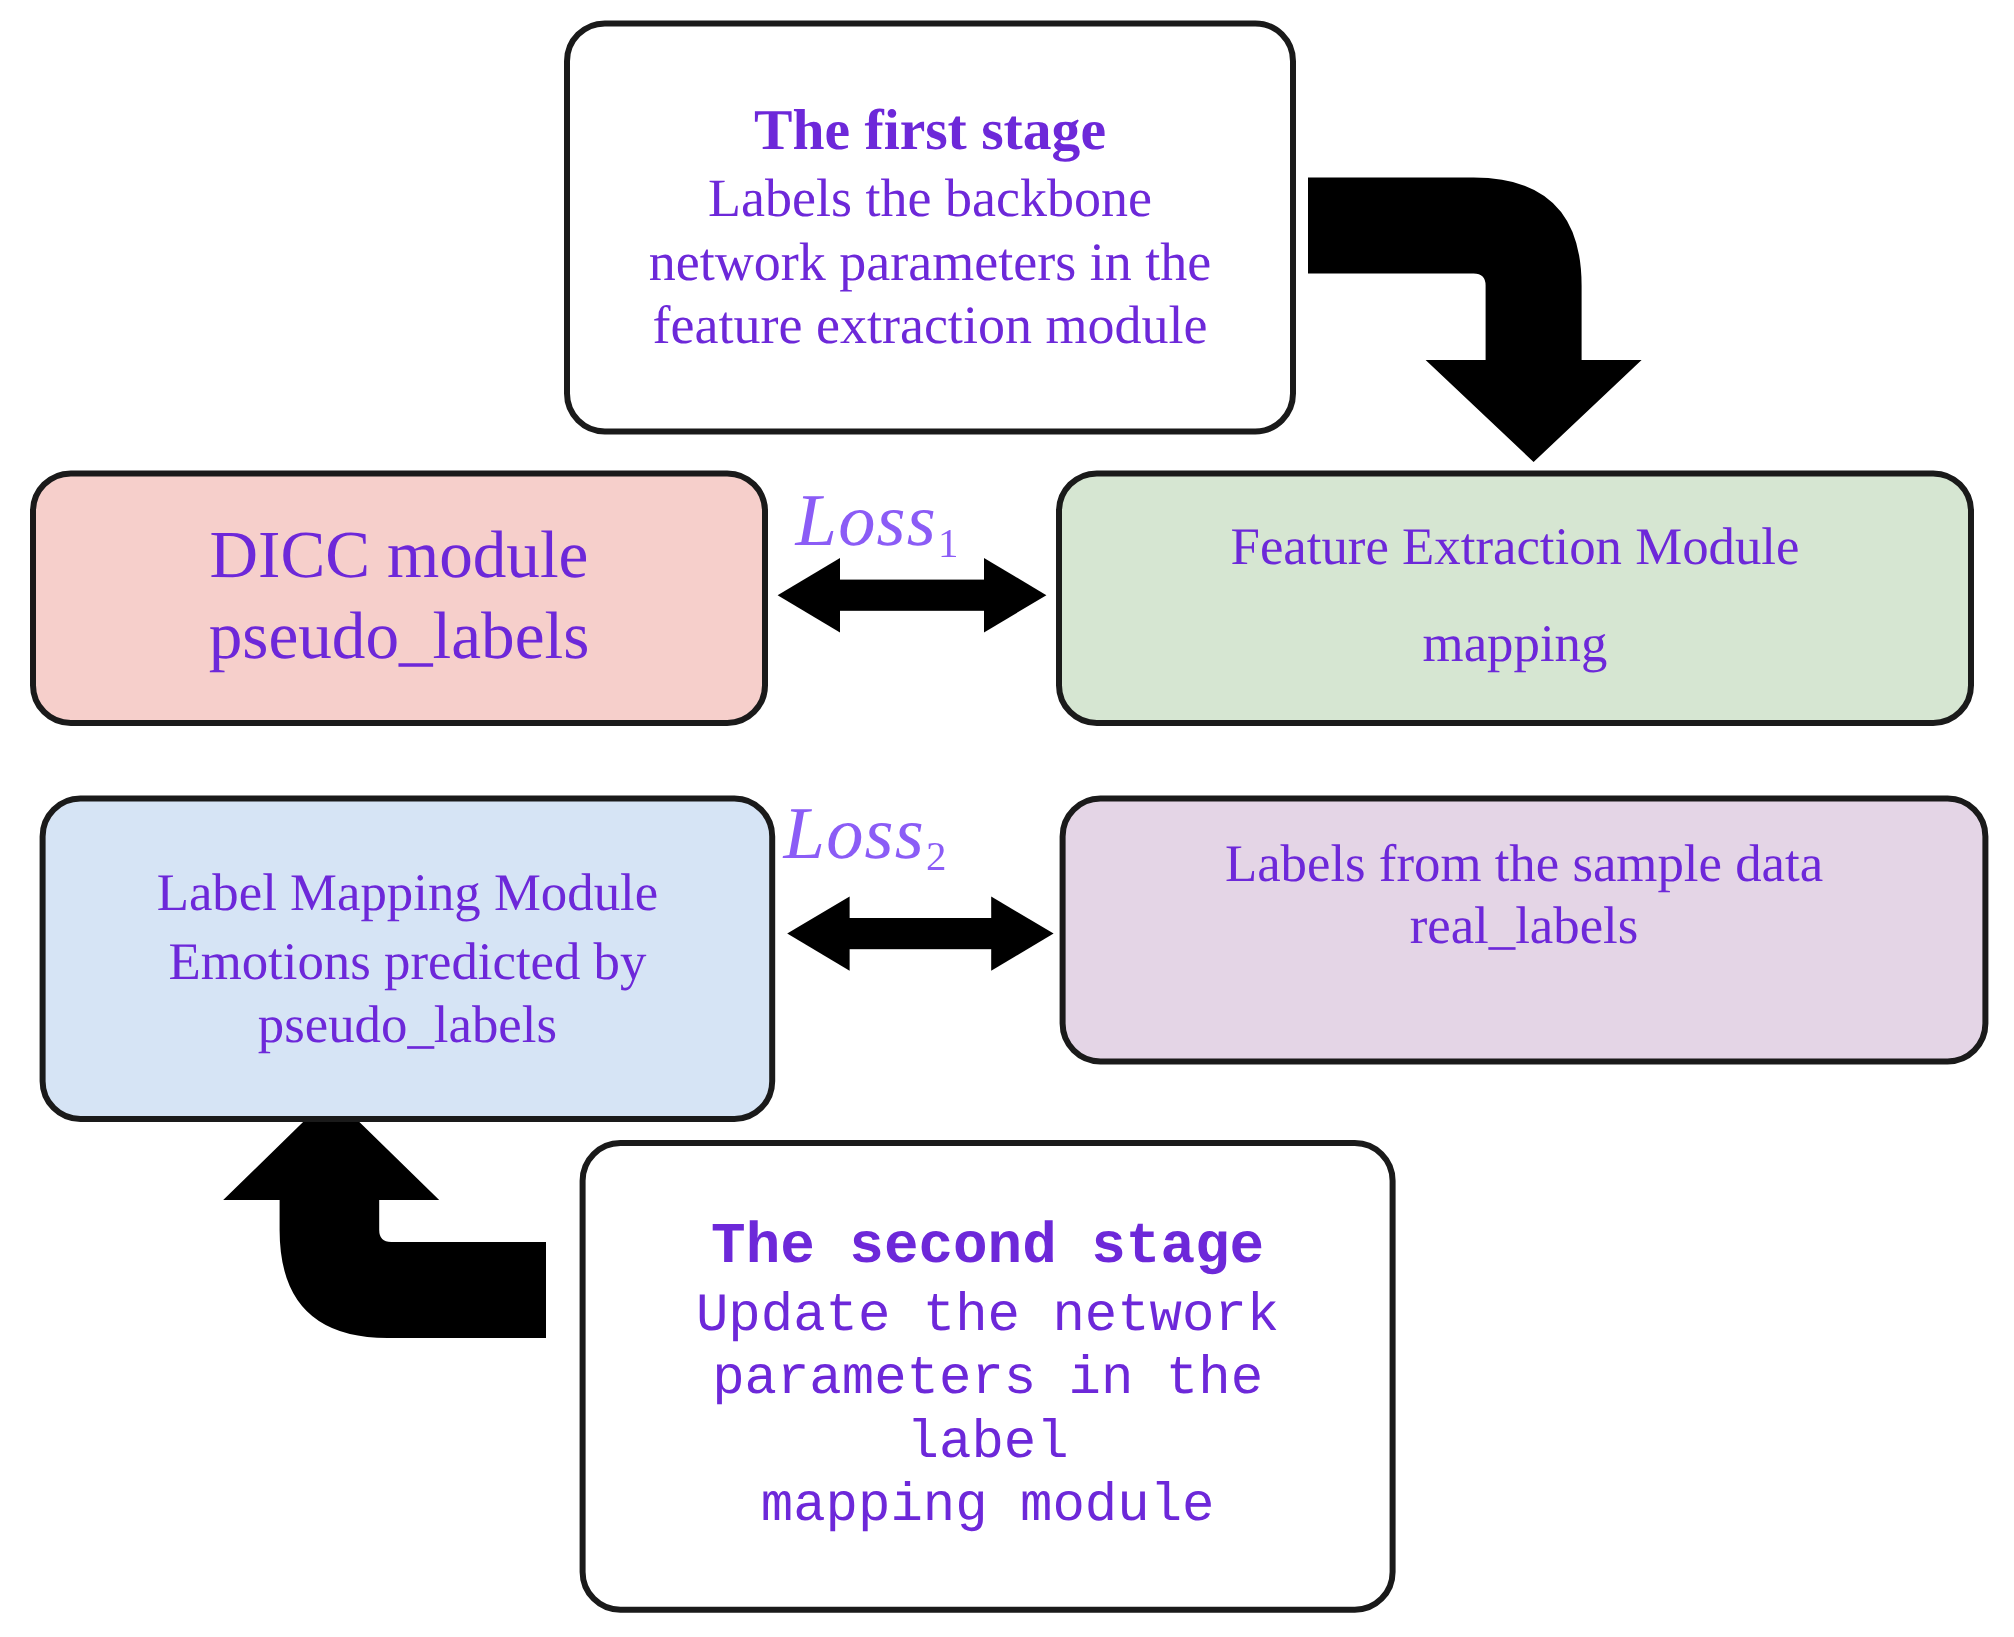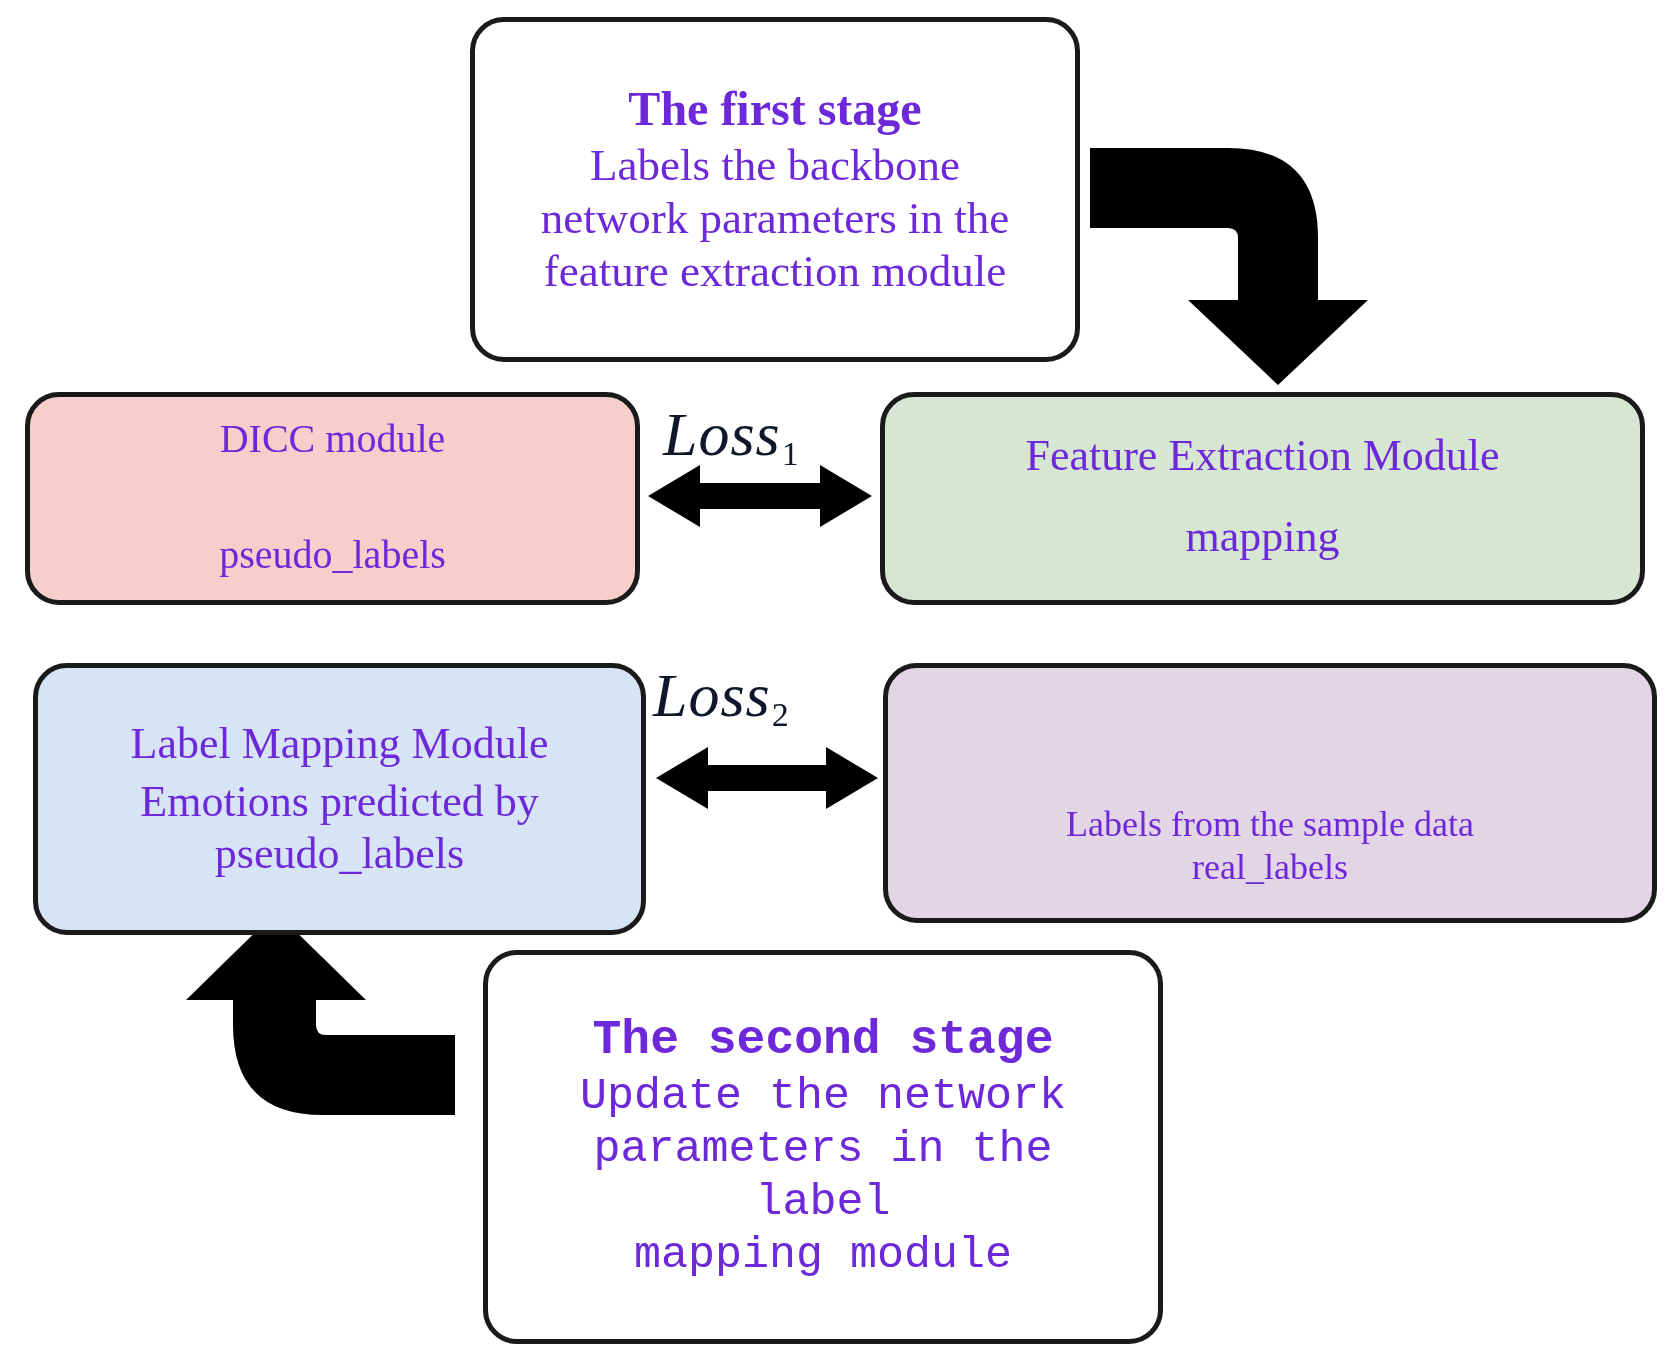--- a/index.html
+++ b/index.html
@@ -45,22 +45,22 @@
   #node-first-stage {
     left: 470px; top: 17px; width: 610px; height: 345px;
     font-size: 45px;
     padding: 0 22px;
   }
   #node-first-stage .title { font-size: 48px; margin-bottom: 2px; }
 
   #node-dicc {
     left: 25px; top: 392px; width: 615px; height: 213px;
     background: #f6cfcb;
-    font-size: 40px;
-    justify-content: space-between;
+    font-size: 56px;
+    justify-content: center;
     padding: 18px 14px 22px;
   }
 
   #node-feature {
     left: 880px; top: 392px; width: 765px; height: 213px;
     background: #d6e6d2;
     font-size: 44px;
     justify-content: space-around;
     padding: 18px 14px 22px;
   }
@@ -68,42 +68,42 @@
   #node-label-mapping {
     left: 33px; top: 663px; width: 613px; height: 272px;
     background: #d6e4f5;
     font-size: 44px;
     justify-content: center;
     padding: 8px 28px;
   }
   #node-label-mapping .sub { margin-top: 6px; }
 
   #node-real-labels {
-    left: 883px; top: 663px; width: 774px; height: 260px;
+    left: 883px; top: 663px; width: 774px; height: 224px;
     background: #e4d5e6;
-    font-size: 36px;
-    justify-content: flex-end;
+    font-size: 44px;
+    justify-content: flex-start;
     padding: 26px 12px 30px;
   }
 
   #node-second-stage {
     left: 483px; top: 950px; width: 680px; height: 394px;
     font-size: 45px;
     padding: 0 30px;
     font-family: Liberation Mono, monospace;
   }
   #node-second-stage .title { font-size: 48px; margin-bottom: 2px; }
 
   
   .loss-label {
     position: absolute;
     font-family: "Liberation Serif", "DejaVu Serif", serif;
     font-style: italic;
     font-size: 62px;
-    color: #0f172a;
+    color: #8b5cf6;
     letter-spacing: 1px;
     white-space: nowrap;
   }
   .loss-label sub {
     font-size: 0.55em;
     font-style: normal;
     vertical-align: baseline;
     position: relative;
     top: 0.30em;
     left: 1px;

